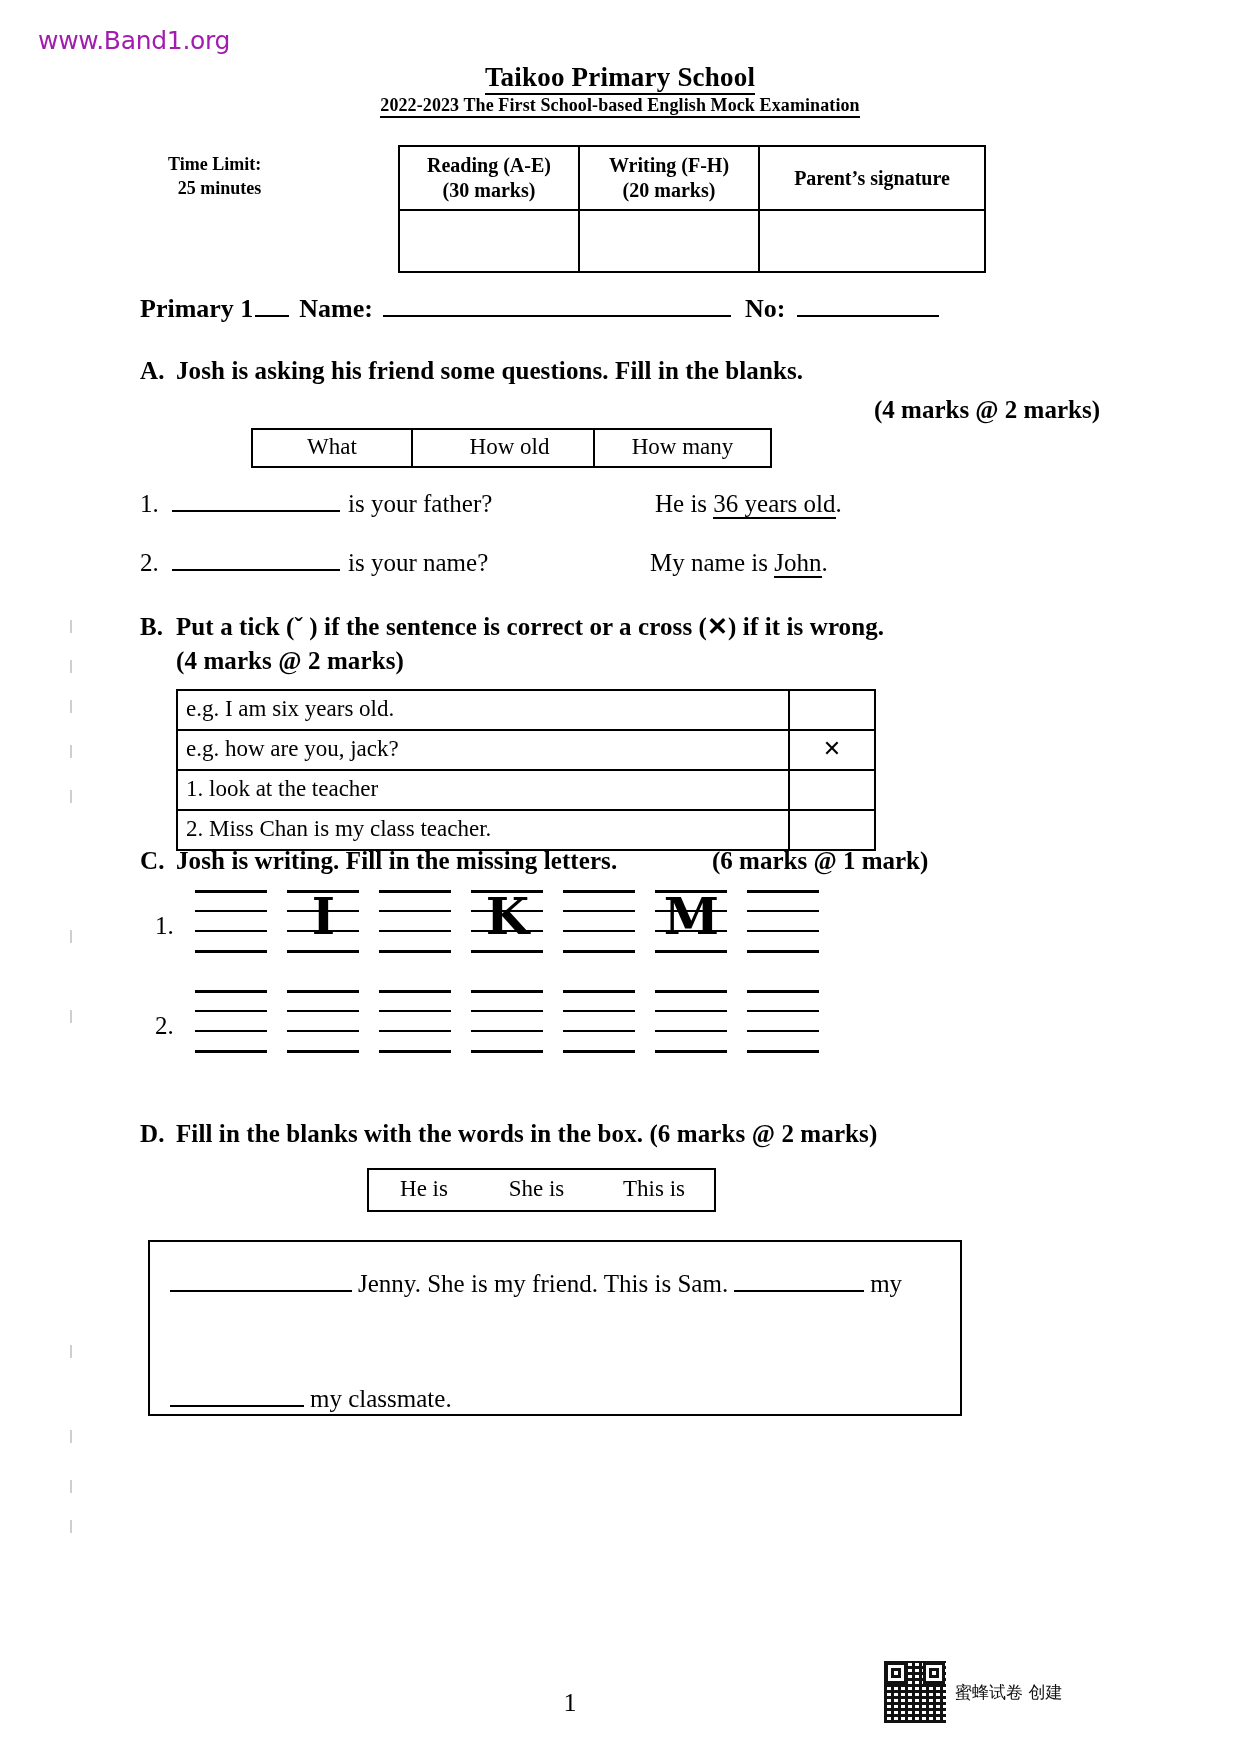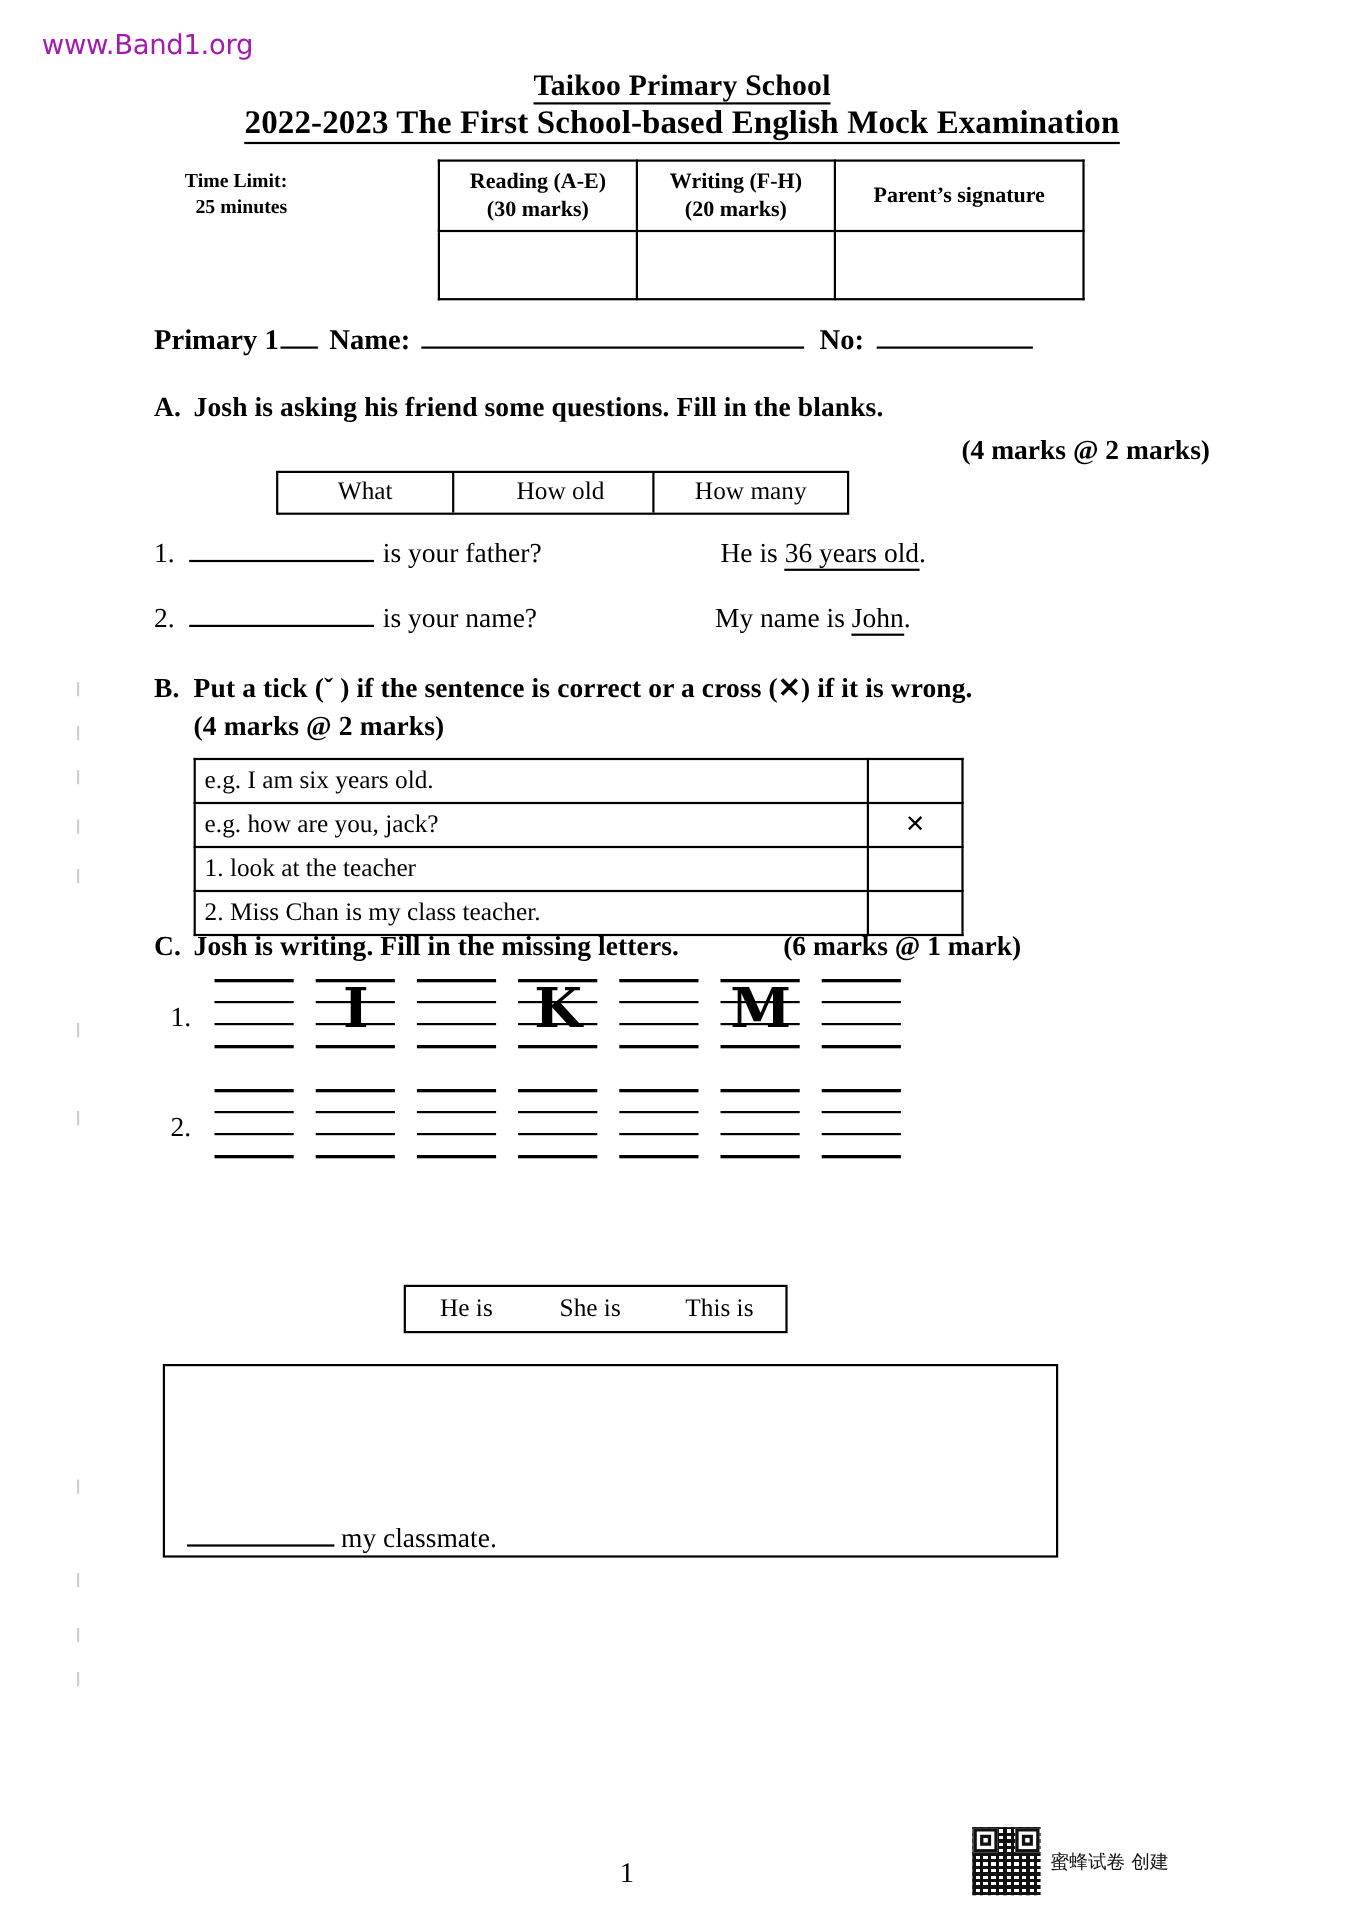--- a/index.html
+++ b/index.html
@@ -46,21 +46,21 @@
     letter-spacing: 0.2px;
   }
   .school-title span { border-bottom: 2px solid #000; padding-bottom: 1px; }
 
   .exam-title {
     position: absolute;
     left: 0;
     top: 95px;
     width: 1240px;
     text-align: center;
-    font-size: 30px;
+    font-size: 18px;
     font-weight: bold;
     letter-spacing: 0.1px;
   }
   .exam-title span { border-bottom: 2px solid #000; padding-bottom: 1px; }
 
   
   .time-limit {
     position: absolute;
     left: 168px;
     top: 152px;
@@ -544,28 +544,34 @@
       <div class="hw-cell">
           <div class="ln top"></div>
           <div class="ln mid1"></div>
           <div class="ln mid2"></div>
           <div class="ln bottom"></div>
           <div class="glyph"></div>
         </div>
     </div>
   </div>
 
+  <div class="sec-head" id="secD-head">
+    <span class="sec-letter">D.</span><span>Fill in the blanks with the words in the box. (6 marks @ 2 marks)</span>
+  </div>
 
   <div class="word-box" id="secD-box">
     <div class="cell w1">He is</div>
     <div class="cell w2">She is</div>
     <div class="cell w3">This is</div>
   </div>
 
   <div class="para-box">
+    <div class="para-line l1">
+      <span class="blank-line b1"></span><span>Jenny. She is my friend.  This is Sam.</span><span class="blank-line b2"></span><span>my</span>
+    </div>
     <div class="para-line l3">
       <span class="blank-line b3"></span><span>my classmate.</span>
     </div>
   </div>
 
   <div class="page-number">1</div>
   <div class="qr-wrap">
     <div class="qr-code"></div>
     <div class="qr-label">蜜蜂试卷 创建</div>
   </div>

